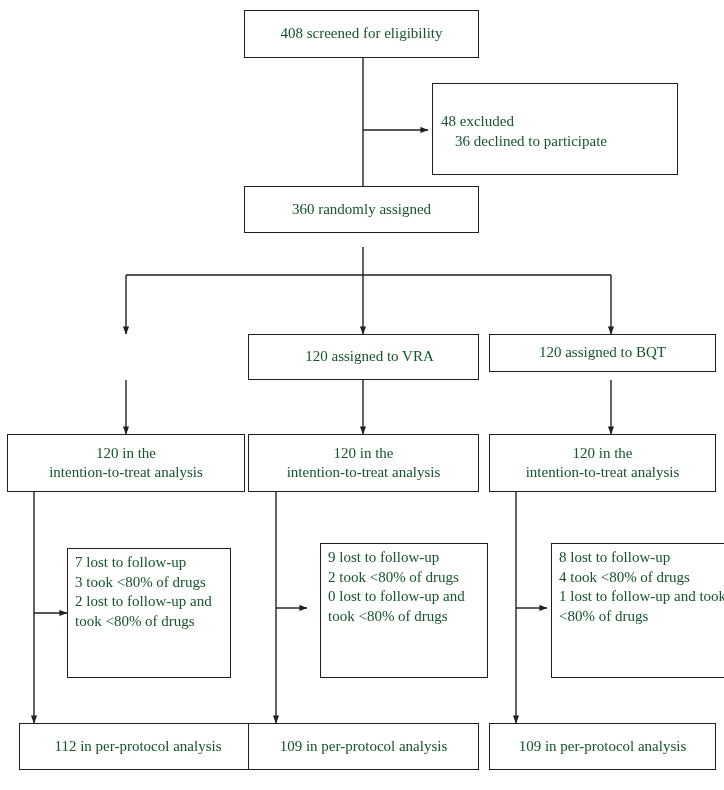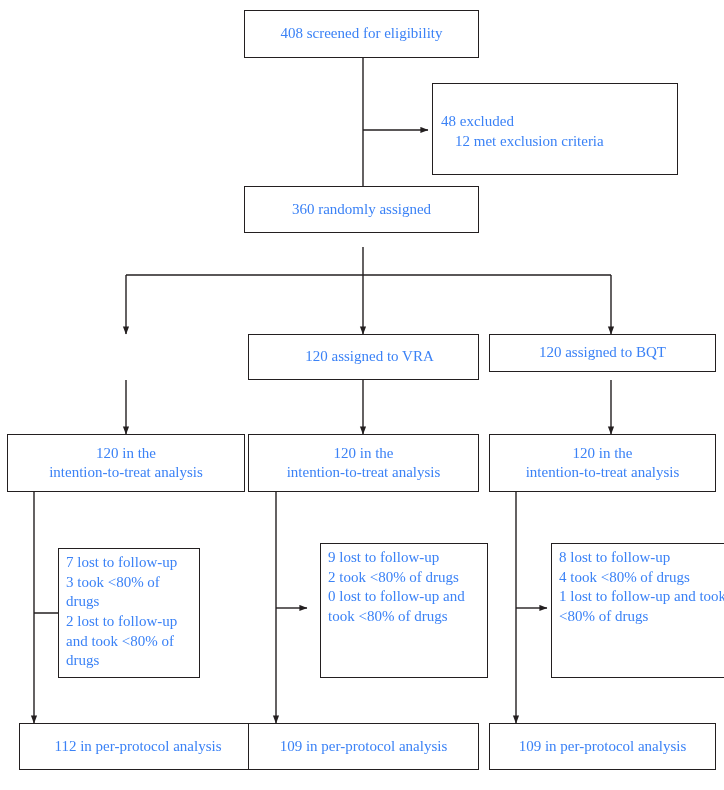--- a/index.html
+++ b/index.html
@@ -23,21 +23,21 @@
     height: 790px;
   }
   .node {
     position: absolute;
     box-sizing: border-box;
     border: 1px solid #231f20;
     background: #ffffff;
     display: flex;
     align-items: center;
     justify-content: center;
-    color: #3b82f6;
+    color: #14532d;
     font-size: 15px;
     line-height: 1.30;
     z-index: 2;
   }
   .node .node-text {
     display: block;
     width: 100%;
     text-align: center;
     padding: 0 6px;
     box-sizing: border-box;
@@ -101,33 +101,33 @@
     </g>
   </svg>
 
   <div class="node" style="left:244px; top:10px; width:235px; height:48px;">
     <span class="node-text">408 screened for eligibility</span>
   </div>
 
   <div class="node left-align" style="left:432px; top:83px; width:246px; height:92px;">
     <span class="node-text">
       <span>48 excluded</span>
-      <span class="excl-sub">12 met exclusion criteria</span>
+      <span class="excl-sub">36 declined to participate</span>
     </span>
   </div>
 
   <div class="node" style="left:244px; top:186px; width:235px; height:47px;">
     <span class="node-text">360 randomly assigned</span>
   </div>
 
   <div class="node" style="left:7px; top:434px; width:238px; height:58px;">
     <span class="node-text">120 in the
 intention-to-treat analysis</span>
   </div>
-  <div class="node attrition" style="left:58px; top:548px; width:142px; height:130px;justify-content:center;">
+  <div class="node attrition" style="left:67px; top:548px; width:164px; height:130px;justify-content:center;">
     <span class="node-text">7 lost to follow-up
 3 took &lt;80% of drugs
 2 lost to follow-up and took &lt;80% of drugs</span>
   </div>
   <div class="node" style="left:7px; top:723px; width:238px; height:47px;margin-left:12px;">
     <span class="node-text">112 in per-protocol analysis</span>
   </div>
 
   <div class="node" style="left:248px; top:334px; width:231px; height:46px;padding-left:12px;">
     <span class="node-text">120 assigned to VRA</span>

